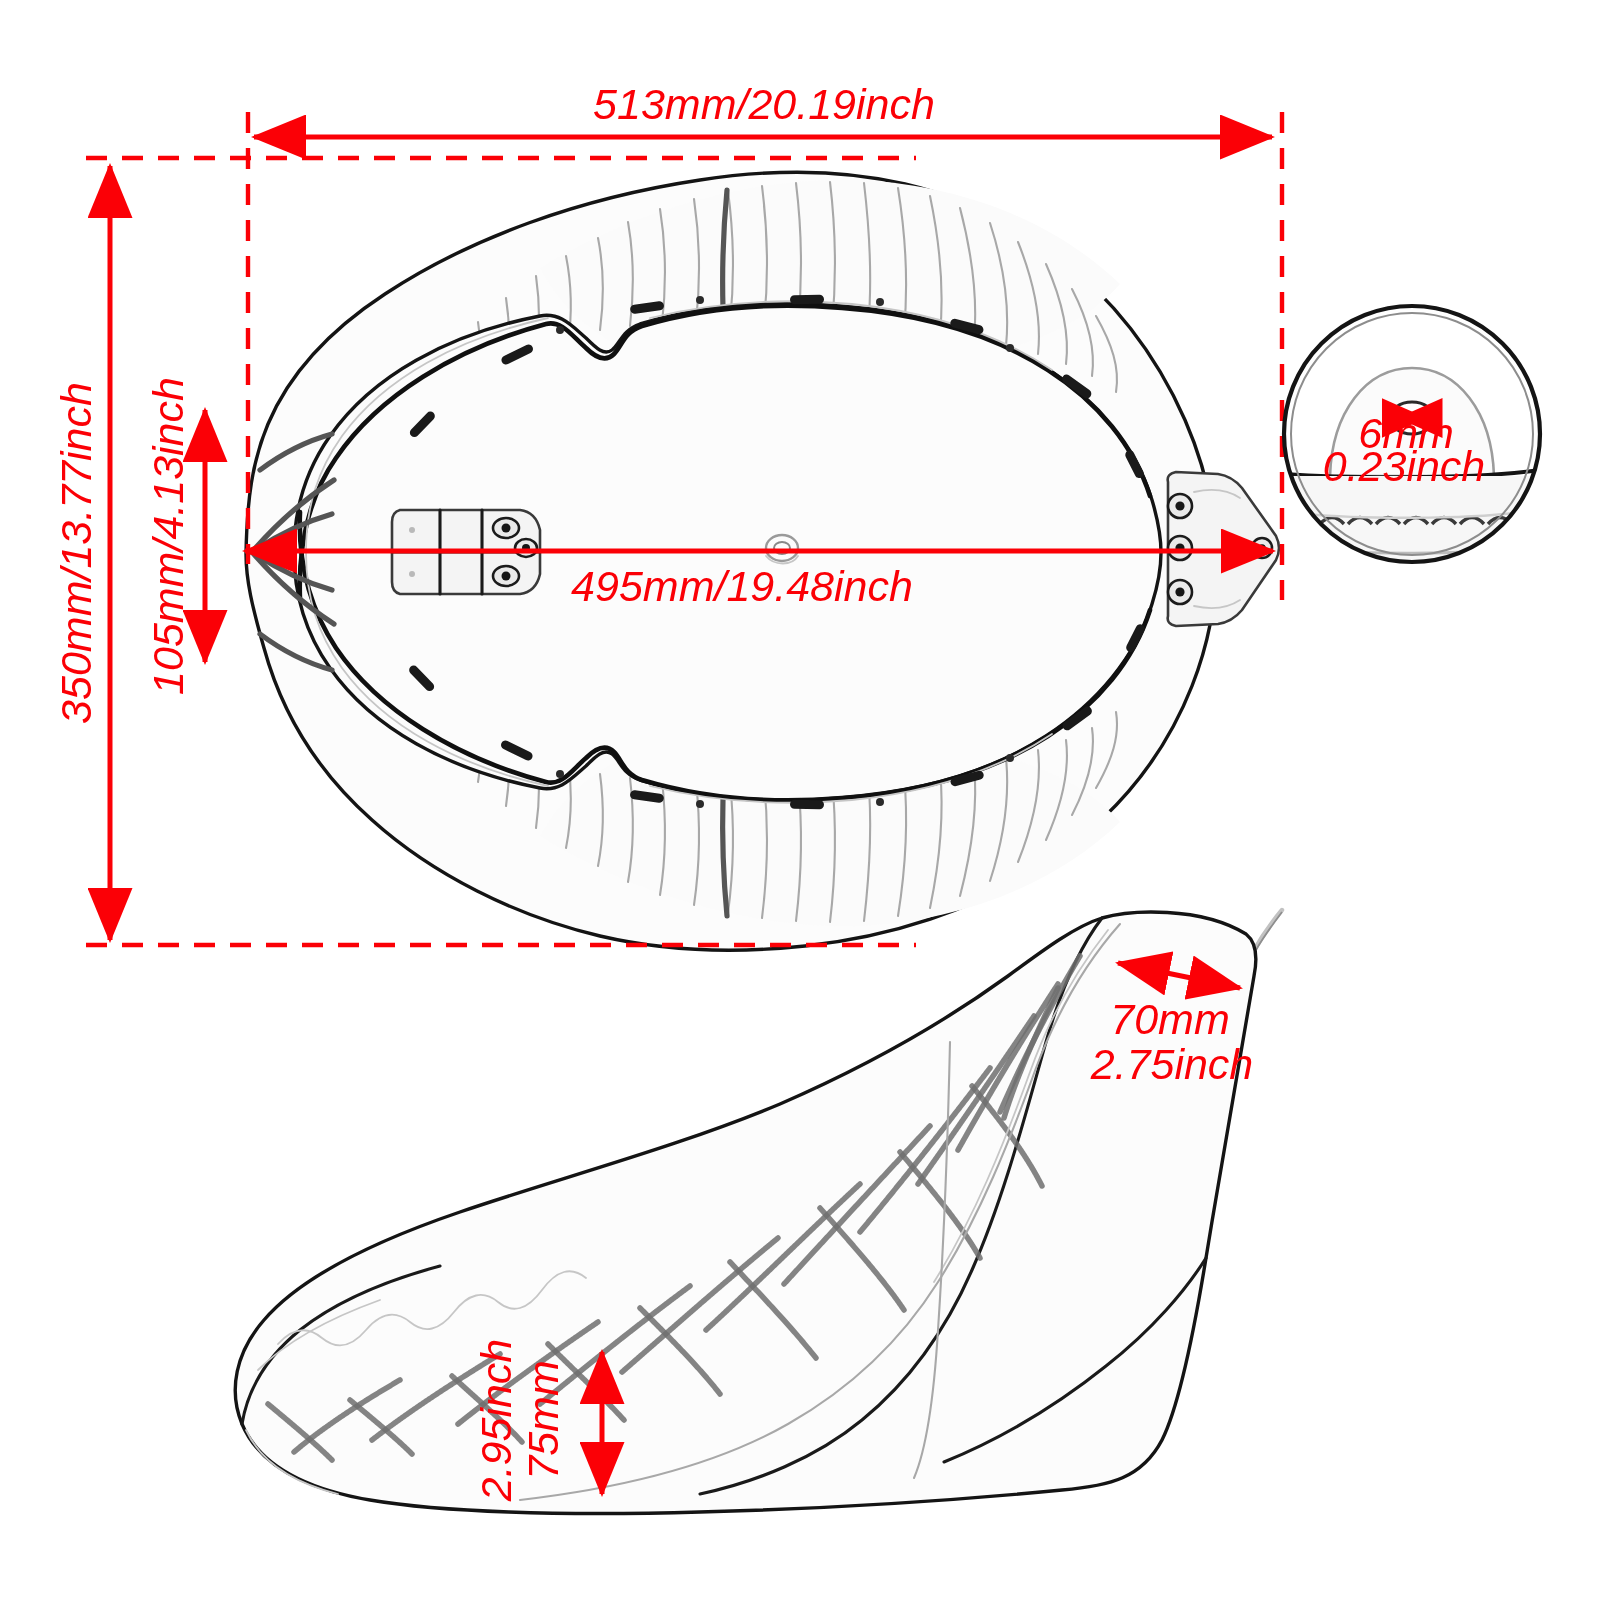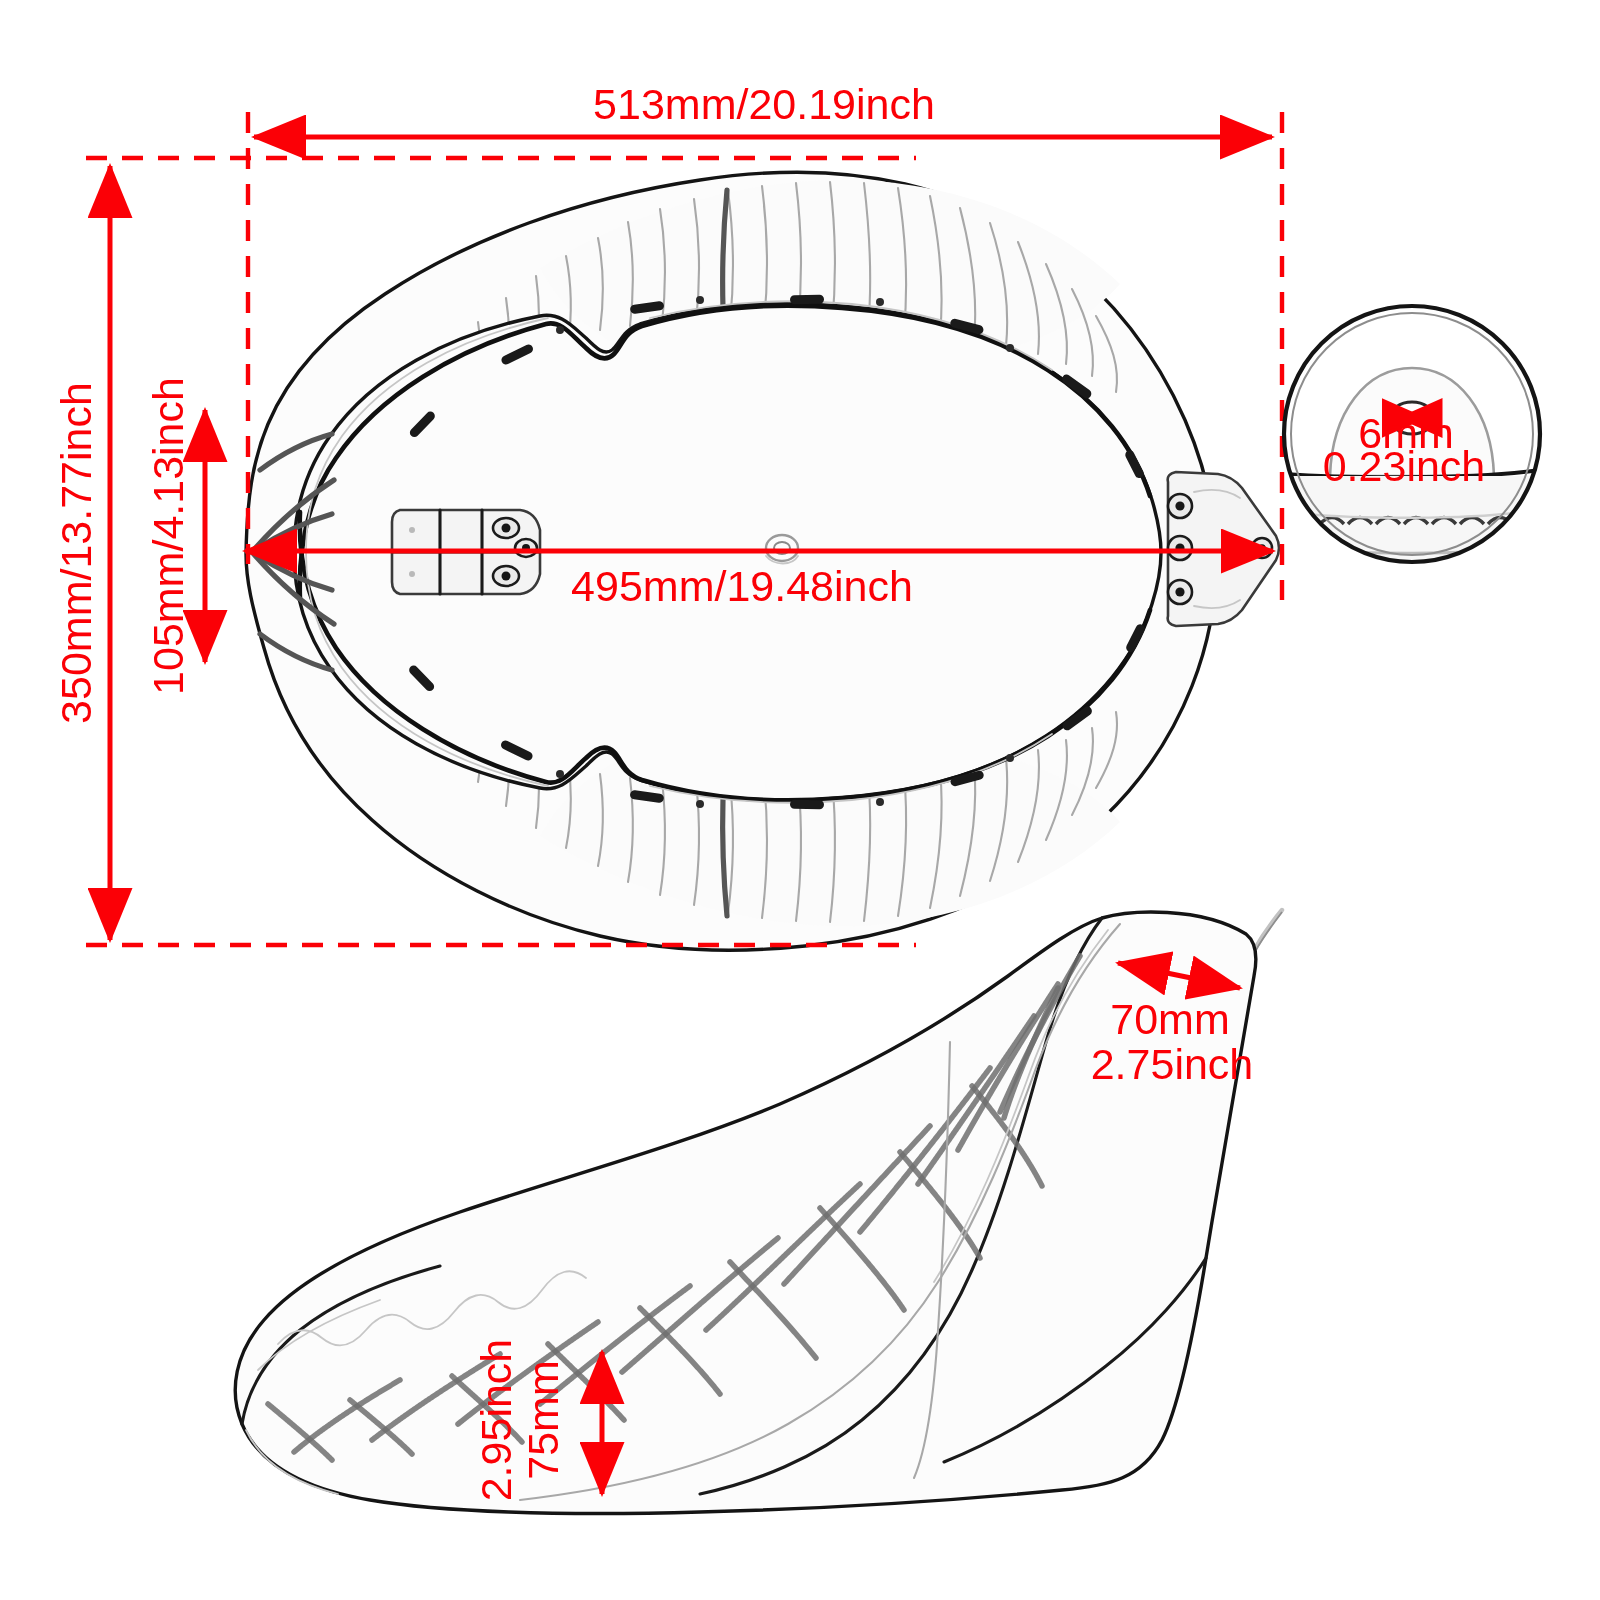--- a/index.html
+++ b/index.html
@@ -1,18 +1,18 @@
 <!DOCTYPE html>
 <html><head>
 <meta charset="utf-8">
 <style>
   html,body{margin:0;padding:0;background:#ffffff;}
   body{width:1600px;height:1600px;overflow:hidden;
        font-family:"Liberation Sans","DejaVu Sans",sans-serif;}
-  #stage{position:relative;width:1600px;height:1600px;background:#fff;}
+  #stage{position:relative;width:1600px;height:1600px;background:#fff;font-style:italic;}
   #stage svg{position:absolute;top:0;left:0;width:1600px;height:1600px;display:block;}
   .dimtext{fill:#fb0006;font-family:"Liberation Sans","DejaVu Sans",sans-serif;
            font-size:43px;font-weight:400;dominant-baseline:middle;}
   .dimline{stroke:#fb0006;stroke-width:5;fill:none;}
   .extline{stroke:#fb0006;stroke-width:4.4;fill:none;stroke-dasharray:21 15;}
   .sk{fill:none;stroke:#1a1a1a;stroke-width:3.1;stroke-linejoin:round;stroke-linecap:round;}
   .sk-main{fill:#fcfcfc;stroke:#141414;stroke-width:3.4;}
   .sk-soft{fill:none;stroke:#a8a8a8;stroke-width:2.1;stroke-linecap:round;}
   .sk-vsoft{fill:none;stroke:#c6c6c6;stroke-width:1.8;stroke-linecap:round;}
   .sk-dark{fill:none;stroke:#101010;stroke-width:4.6;stroke-linecap:round;}

